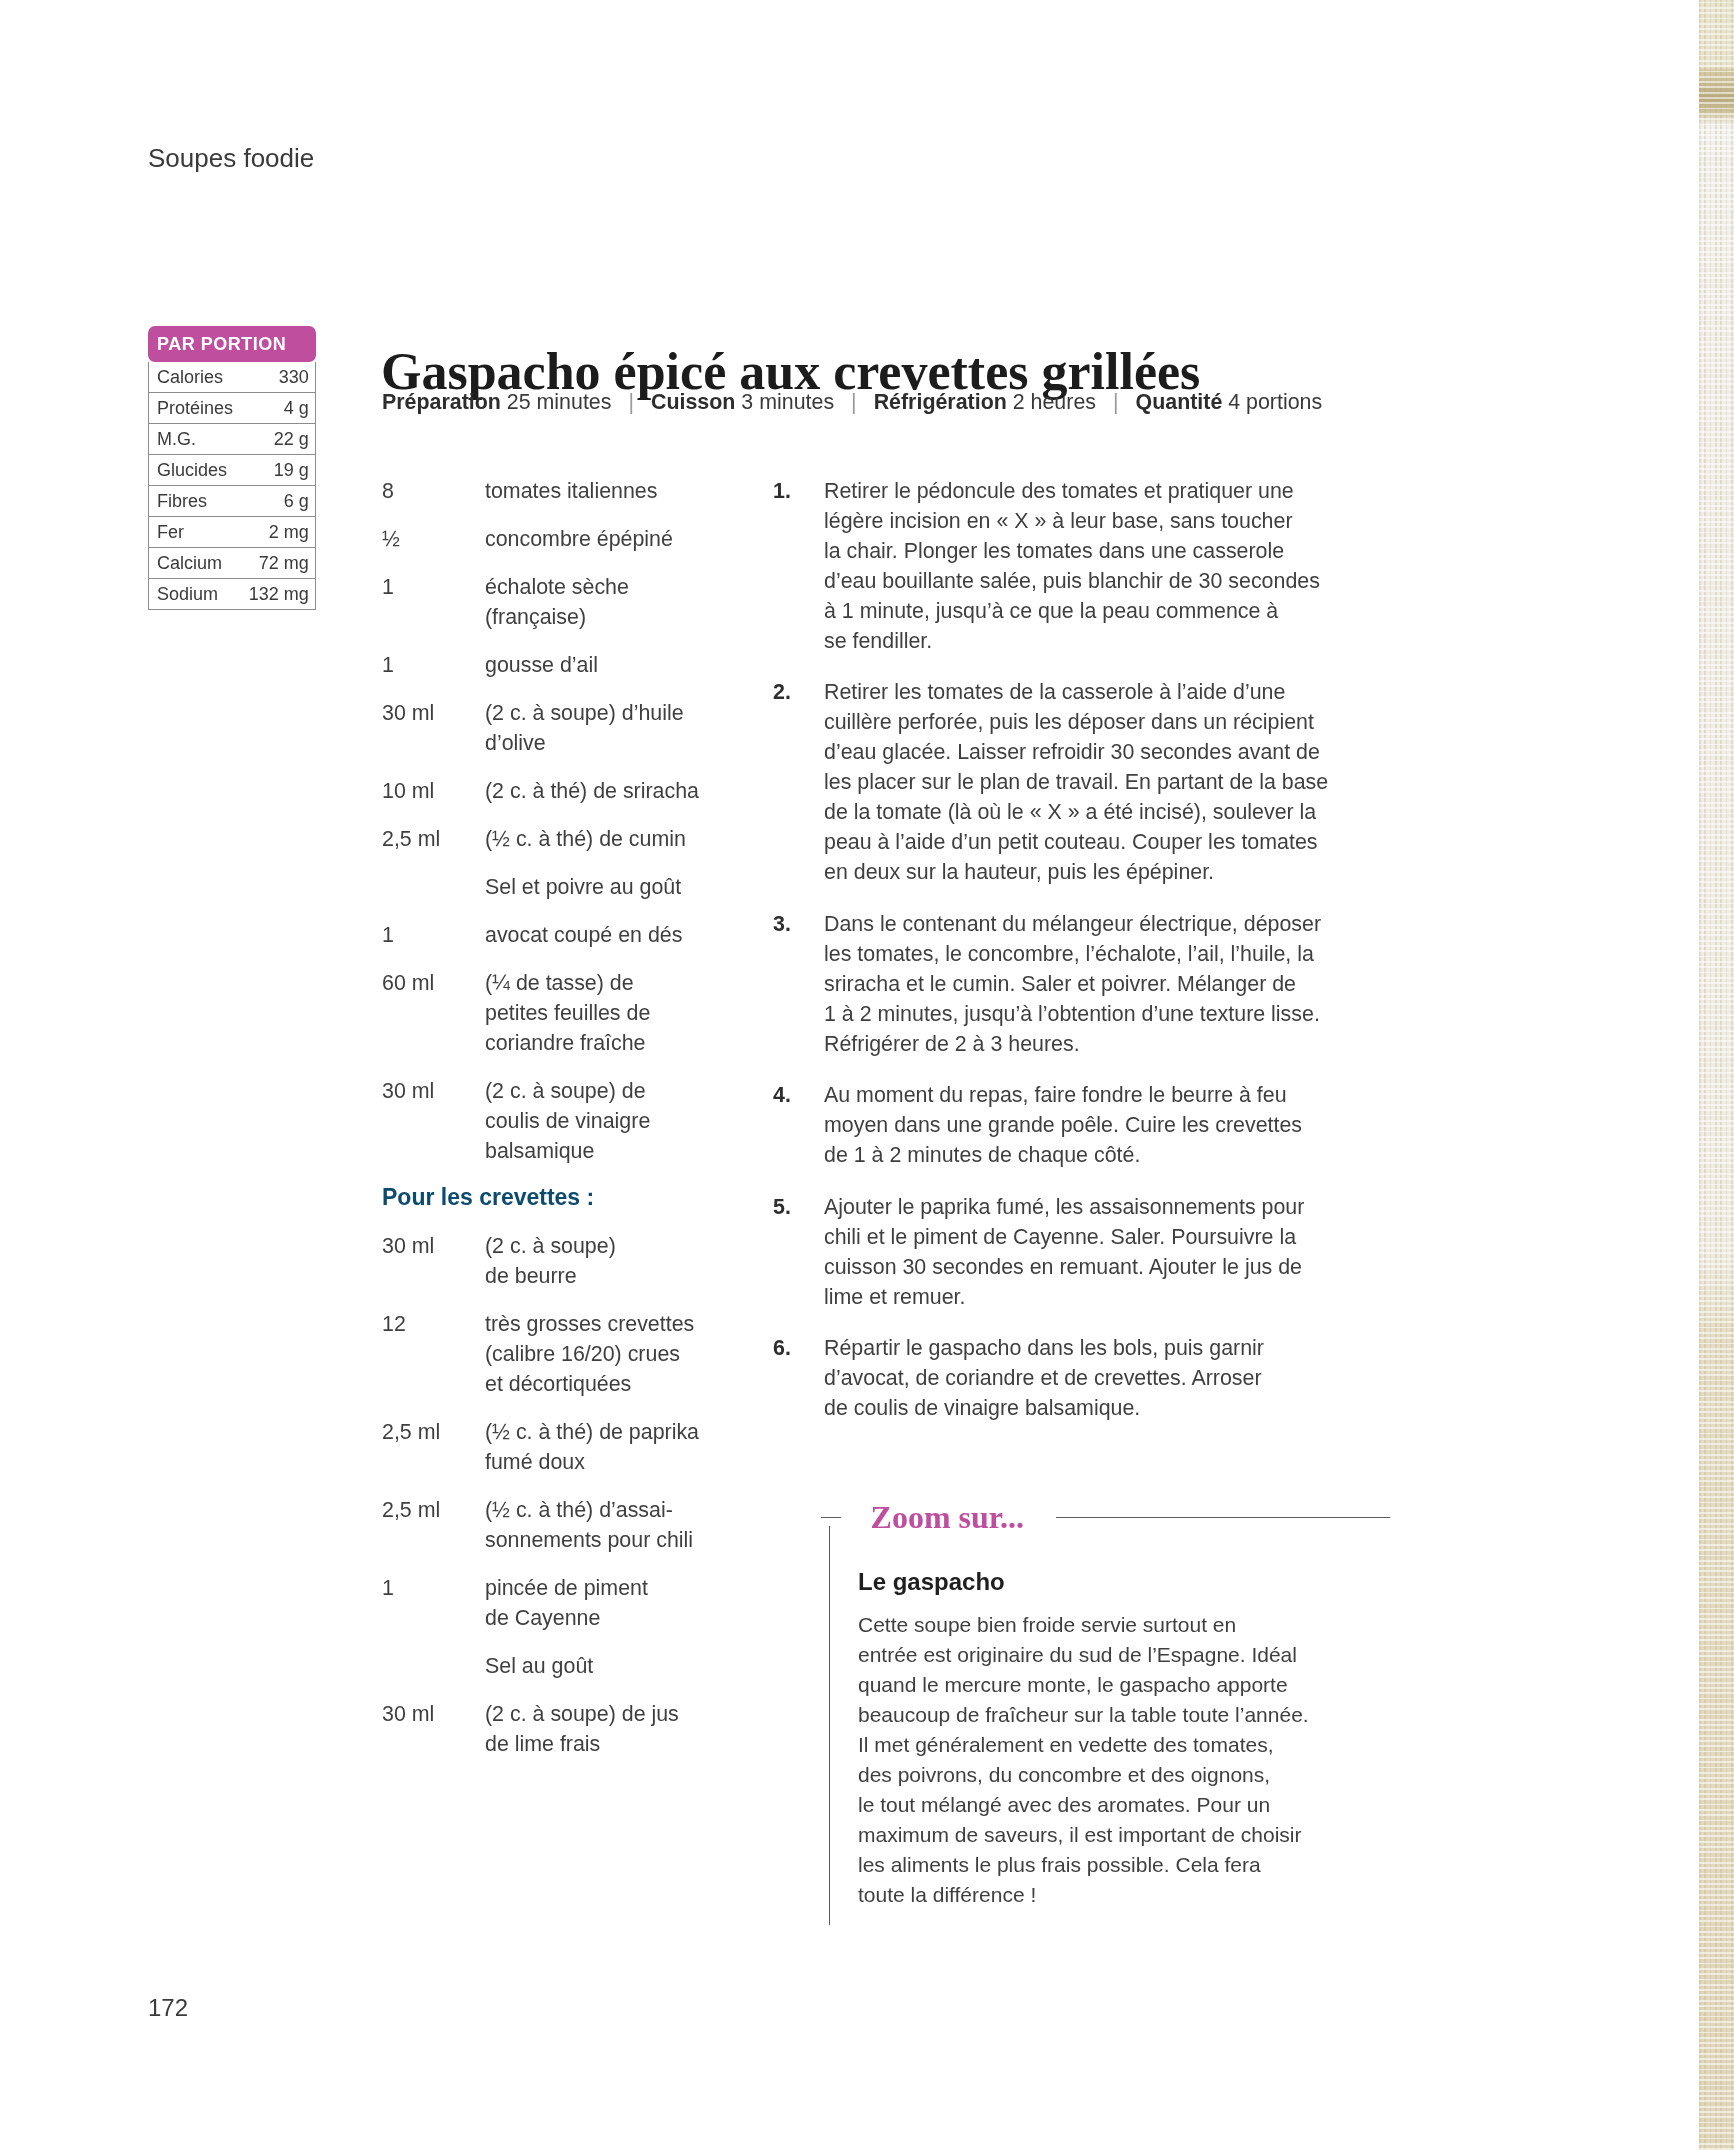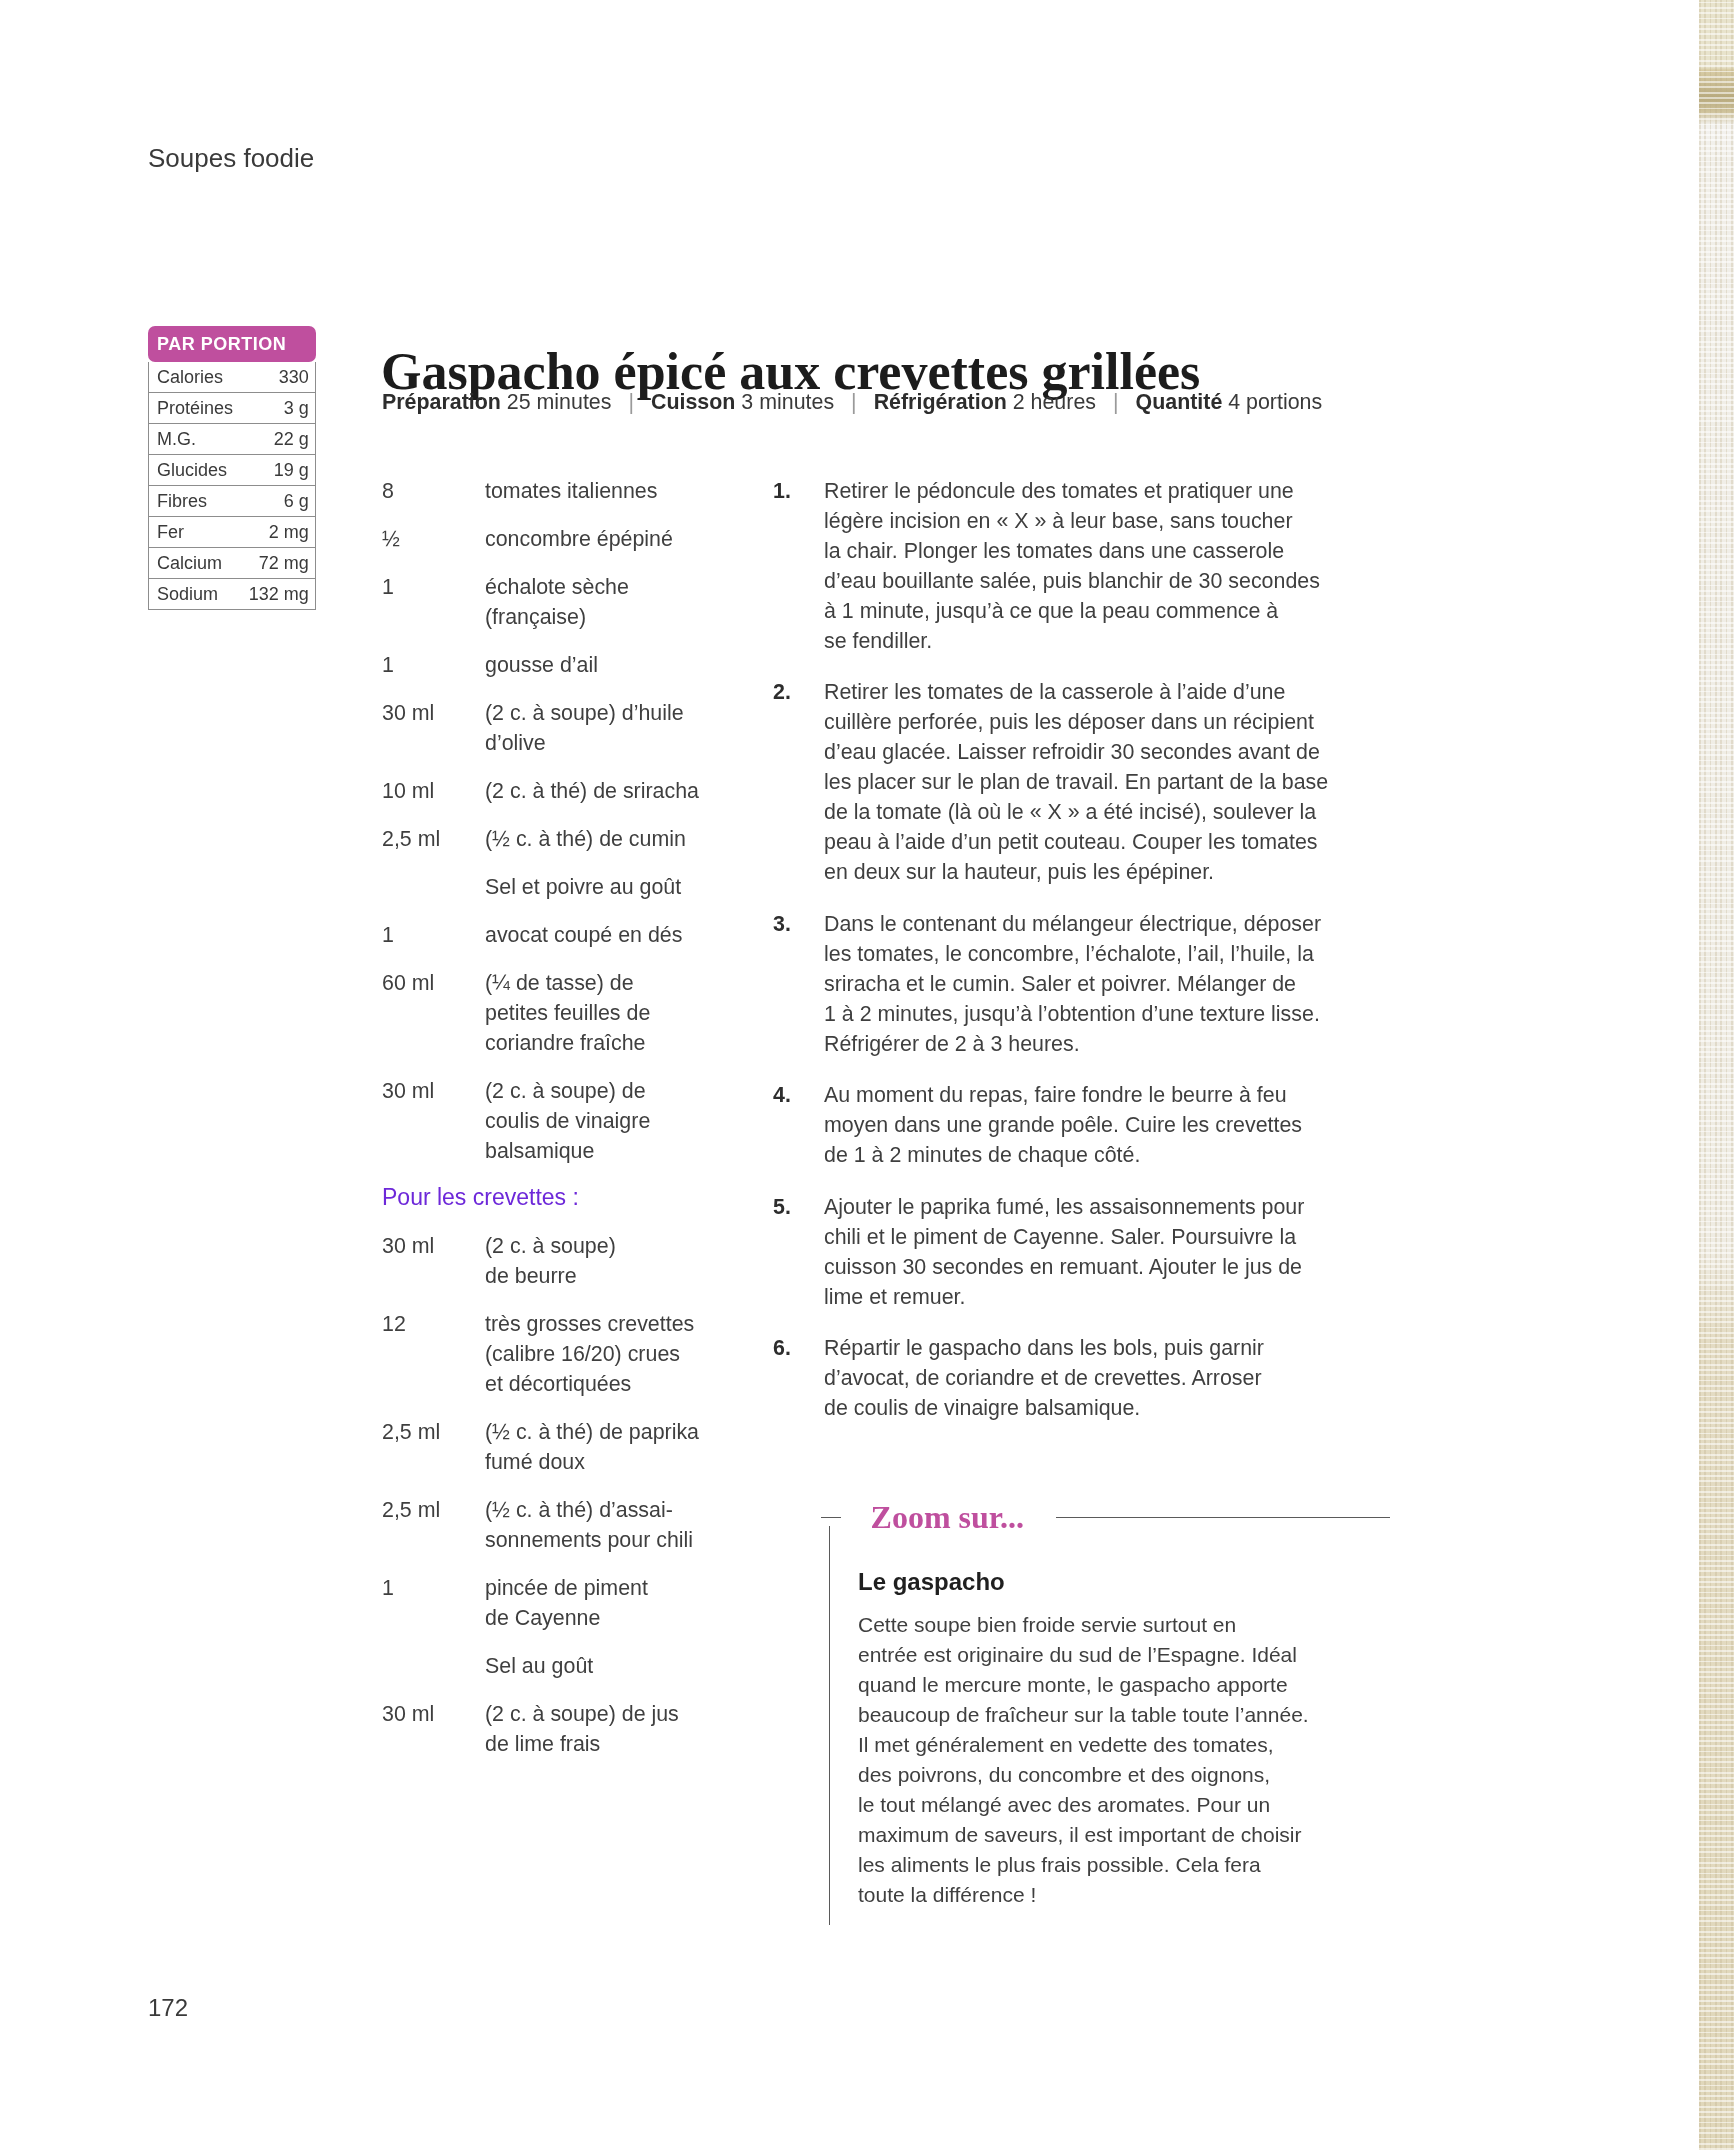--- a/index.html
+++ b/index.html
@@ -28,21 +28,21 @@
   .meta{position:absolute;left:382px;top:390px;display:flex;align-items:center;
         font-size:21.4px;color:#3a3a3a;white-space:nowrap;}
   .meta b{color:#2d2d2d;}
   .meta .sep{margin:0 17px;color:#9a9a9a;font-weight:normal;}
 
   
   .ingredients{position:absolute;left:382px;top:476px;width:369px;}
   .ing-item{display:flex;margin-bottom:18px;font-size:21.4px;line-height:30px;}
   .ing-qty{width:103px;flex:none;}
   .ing-desc{white-space:pre-line;}
-  .ing-subheading{font-weight:normal;font-size:23px;color:#6d28d9;margin:9px 0 19.6px 0;}
+  .ing-subheading{font-weight:bold;font-size:23px;color:#0c4a6e;margin:9px 0 19.6px 0;}
 
   
   .steps{position:absolute;left:773px;top:476px;width:629px;}
   .step{display:flex;margin-bottom:21.4px;font-size:21.4px;line-height:30px;}
   .step-num{width:51px;flex:none;font-weight:bold;color:#2d2d2d;}
   .step-text{white-space:pre-line;}
 
   
   .zoom-box{position:absolute;left:821px;top:1499px;width:569px;}
   .zoom-head{display:flex;align-items:center;gap:21px;}
@@ -80,21 +80,21 @@
   </div>
 
   <div class="nutri">
     <div class="nutri-header">PAR PORTION</div>
     <div class="nutri-row">
         <span class="nutri-label">Calories</span>
         <span class="nutri-value">330</span>
       </div>
     <div class="nutri-row">
         <span class="nutri-label">Protéines</span>
-        <span class="nutri-value">3 g</span>
+        <span class="nutri-value">4 g</span>
       </div>
     <div class="nutri-row">
         <span class="nutri-label">M.G.</span>
         <span class="nutri-value">22 g</span>
       </div>
     <div class="nutri-row">
         <span class="nutri-label">Glucides</span>
         <span class="nutri-value">19 g</span>
       </div>
     <div class="nutri-row">

